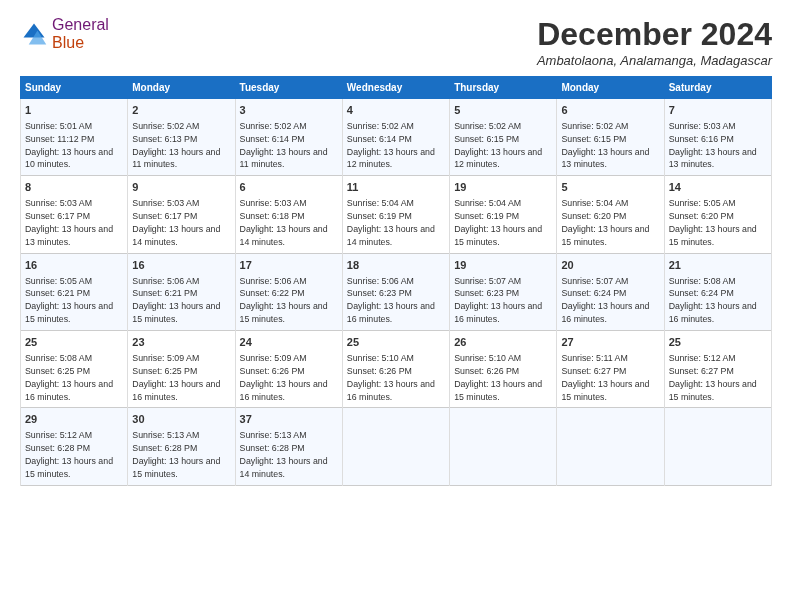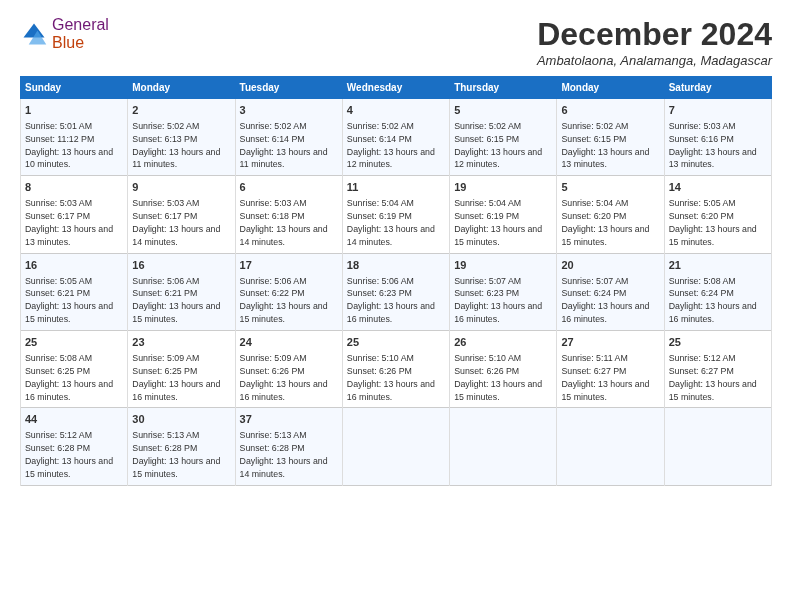--- a/index.html
+++ b/index.html
@@ -152,21 +152,21 @@
         <tr>
           <td><span class="day-num">25</span><span class="cell-text">Sunrise: 5:08 AM</span><br><span class="cell-text">Sunset: 6:25 PM</span><br><span class="cell-text">Daylight: 13 hours and 16 minutes.</span></td>
           <td><span class="day-num">23</span><span class="cell-text">Sunrise: 5:09 AM</span><br><span class="cell-text">Sunset: 6:25 PM</span><br><span class="cell-text">Daylight: 13 hours and 16 minutes.</span></td>
           <td><span class="day-num">24</span><span class="cell-text">Sunrise: 5:09 AM</span><br><span class="cell-text">Sunset: 6:26 PM</span><br><span class="cell-text">Daylight: 13 hours and 16 minutes.</span></td>
           <td><span class="day-num">25</span><span class="cell-text">Sunrise: 5:10 AM</span><br><span class="cell-text">Sunset: 6:26 PM</span><br><span class="cell-text">Daylight: 13 hours and 16 minutes.</span></td>
           <td><span class="day-num">26</span><span class="cell-text">Sunrise: 5:10 AM</span><br><span class="cell-text">Sunset: 6:26 PM</span><br><span class="cell-text">Daylight: 13 hours and 15 minutes.</span></td>
           <td><span class="day-num">27</span><span class="cell-text">Sunrise: 5:11 AM</span><br><span class="cell-text">Sunset: 6:27 PM</span><br><span class="cell-text">Daylight: 13 hours and 15 minutes.</span></td>
           <td><span class="day-num">25</span><span class="cell-text">Sunrise: 5:12 AM</span><br><span class="cell-text">Sunset: 6:27 PM</span><br><span class="cell-text">Daylight: 13 hours and 15 minutes.</span></td>
         </tr>
         <tr>
-          <td><span class="day-num">44</span><span class="cell-text">Sunrise: 5:12 AM</span><br><span class="cell-text">Sunset: 6:28 PM</span><br><span class="cell-text">Daylight: 13 hours and 15 minutes.</span></td>
+          <td><span class="day-num">29</span><span class="cell-text">Sunrise: 5:12 AM</span><br><span class="cell-text">Sunset: 6:28 PM</span><br><span class="cell-text">Daylight: 13 hours and 15 minutes.</span></td>
           <td><span class="day-num">30</span><span class="cell-text">Sunrise: 5:13 AM</span><br><span class="cell-text">Sunset: 6:28 PM</span><br><span class="cell-text">Daylight: 13 hours and 15 minutes.</span></td>
           <td><span class="day-num">37</span><span class="cell-text">Sunrise: 5:13 AM</span><br><span class="cell-text">Sunset: 6:28 PM</span><br><span class="cell-text">Daylight: 13 hours and 14 minutes.</span></td>
           <td></td>
           <td></td>
           <td></td>
           <td></td>
         </tr>
       </tbody>
   </table>
 </div>

